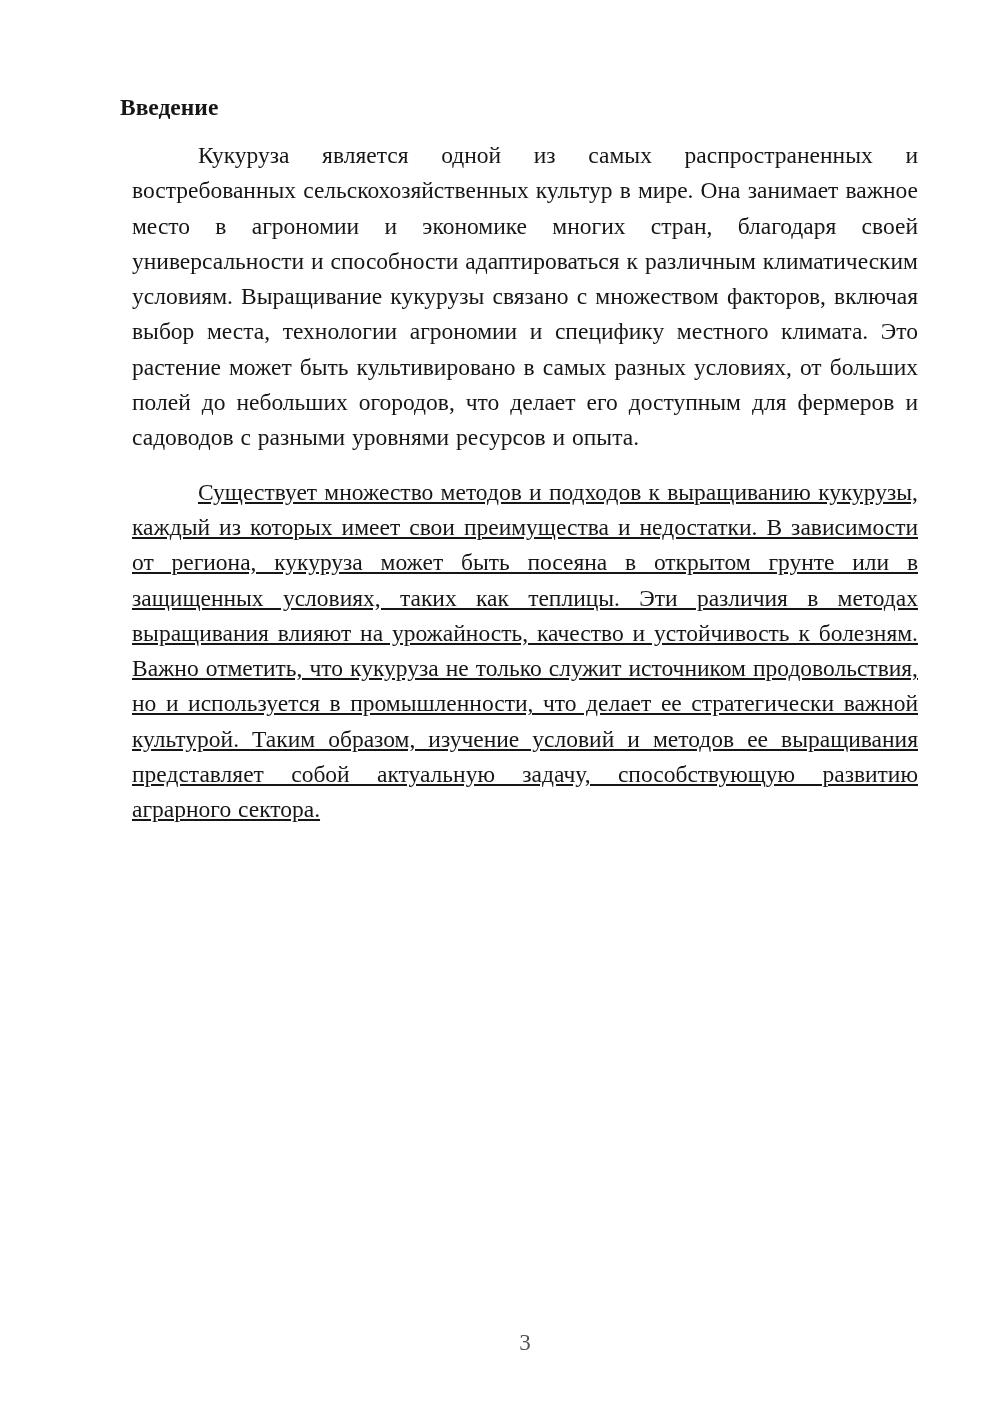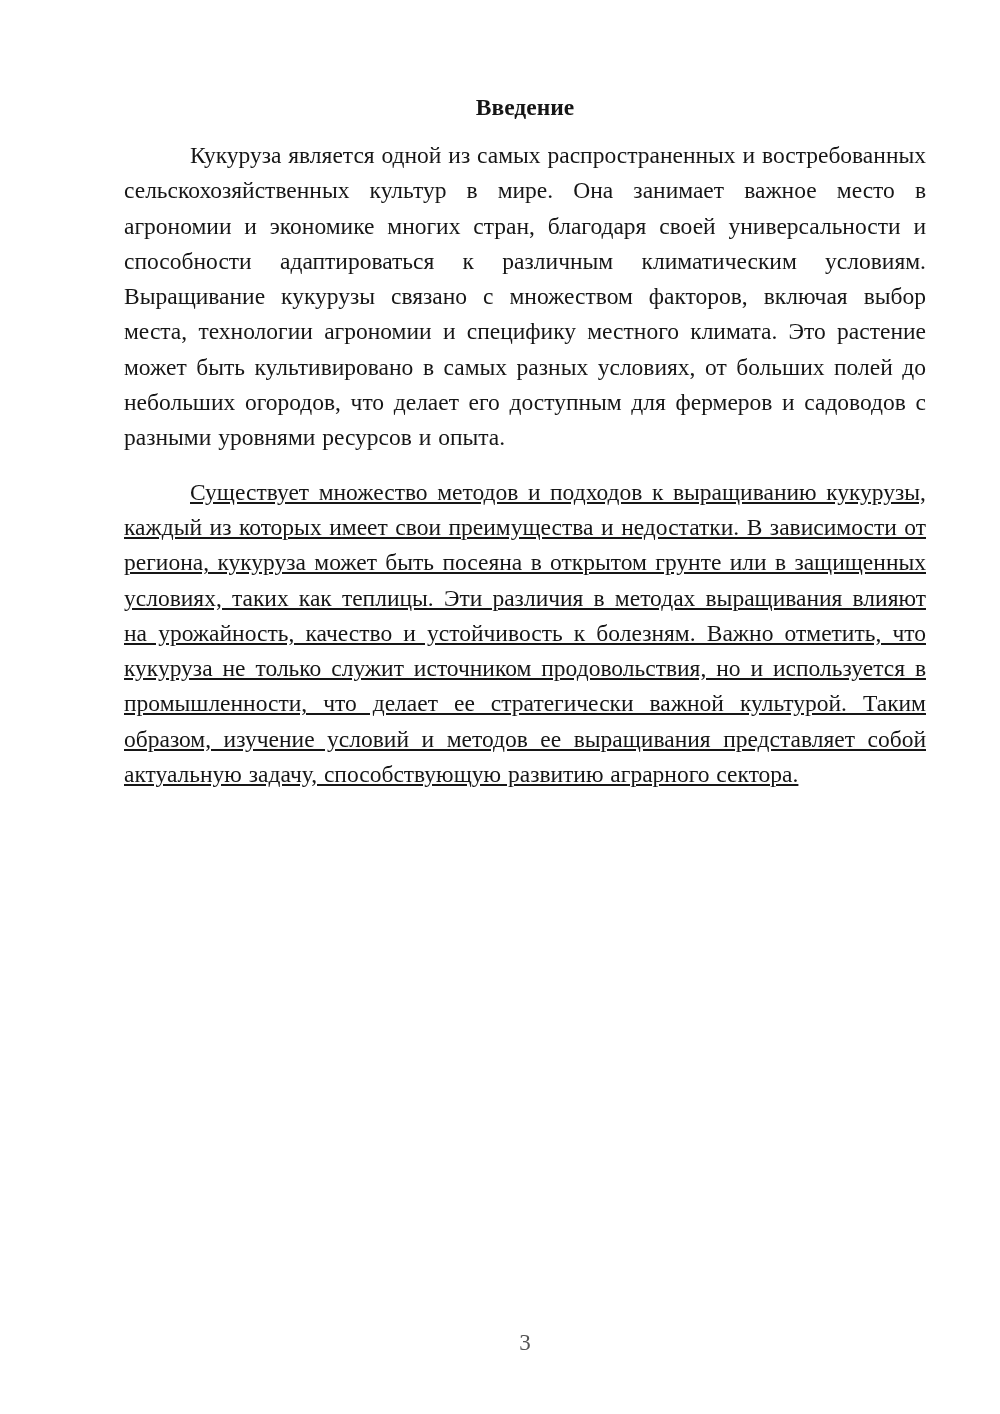--- a/index.html
+++ b/index.html
@@ -19,29 +19,28 @@
   .content {
     position: absolute;
     left: 120px;
     top: 90px;
     width: 810px;
   }
   .doc-title {
     font-size: 23.5px;
     line-height: 35px;
     font-weight: bold;
-    text-align: center;
     margin: 0 0 13px 0;
   }
   .para {
     font-size: 23.5px;
     line-height: 35.3px;
     text-align: justify;
     text-indent: 66px;
-    margin: 4px;
+    margin: 12px;
     word-spacing: 1px;
   }
   .para + .para {
     margin-top: 19px;
     text-decoration: underline;
   }
   .page-number {
     position: absolute;
     left: 120px;
     top: 1328px;

